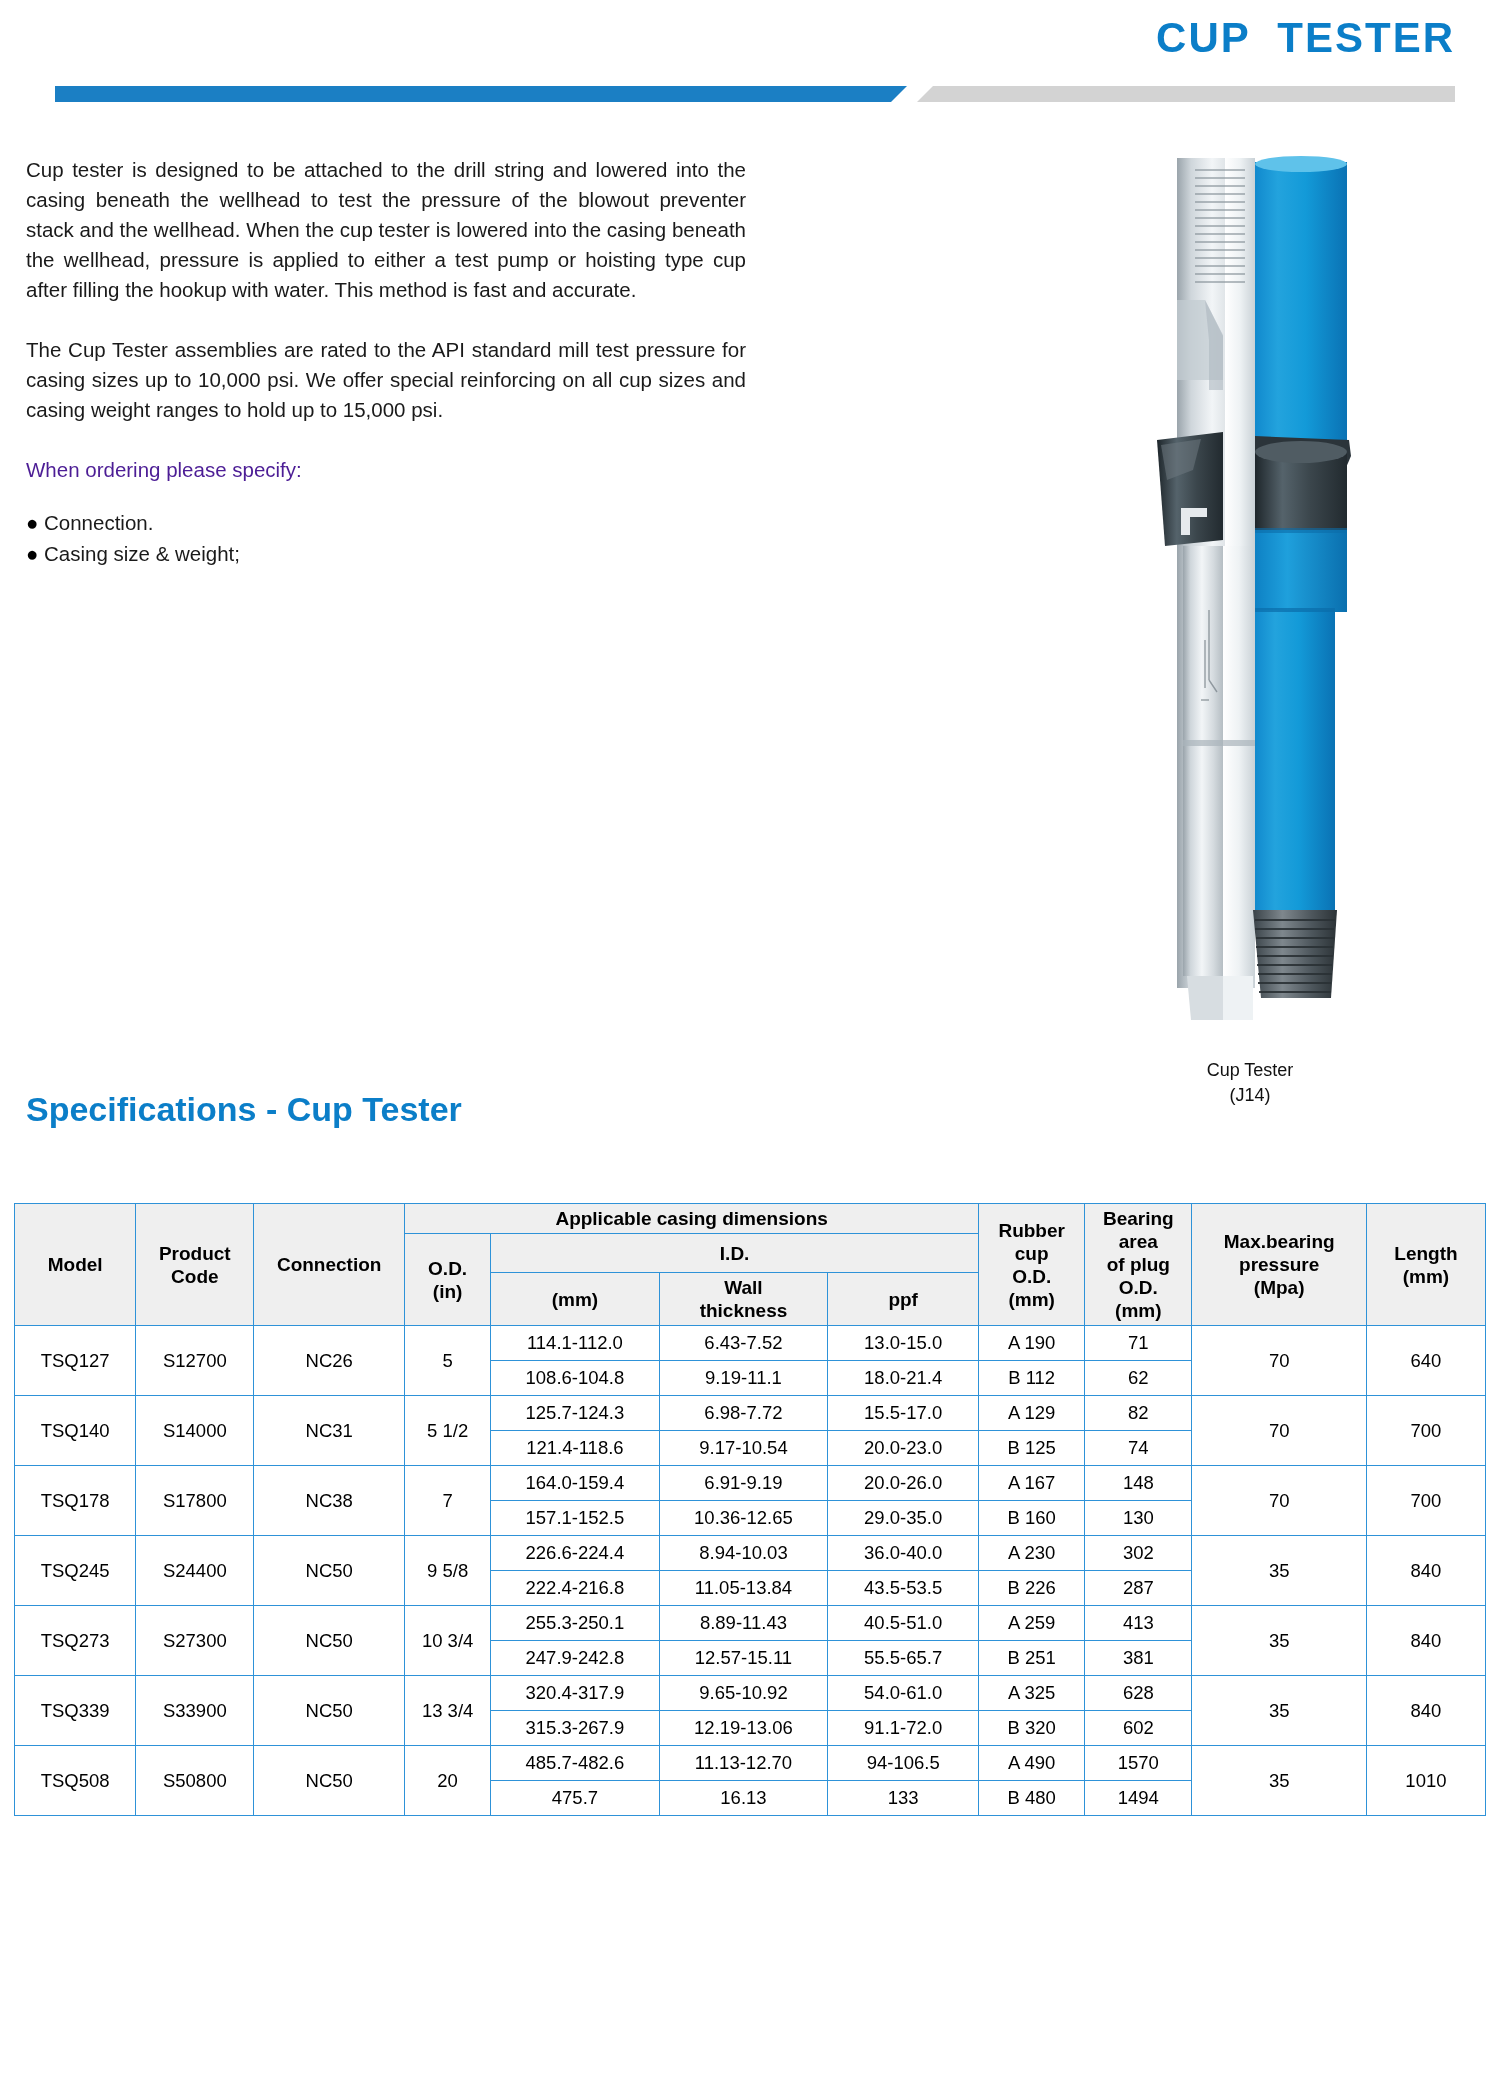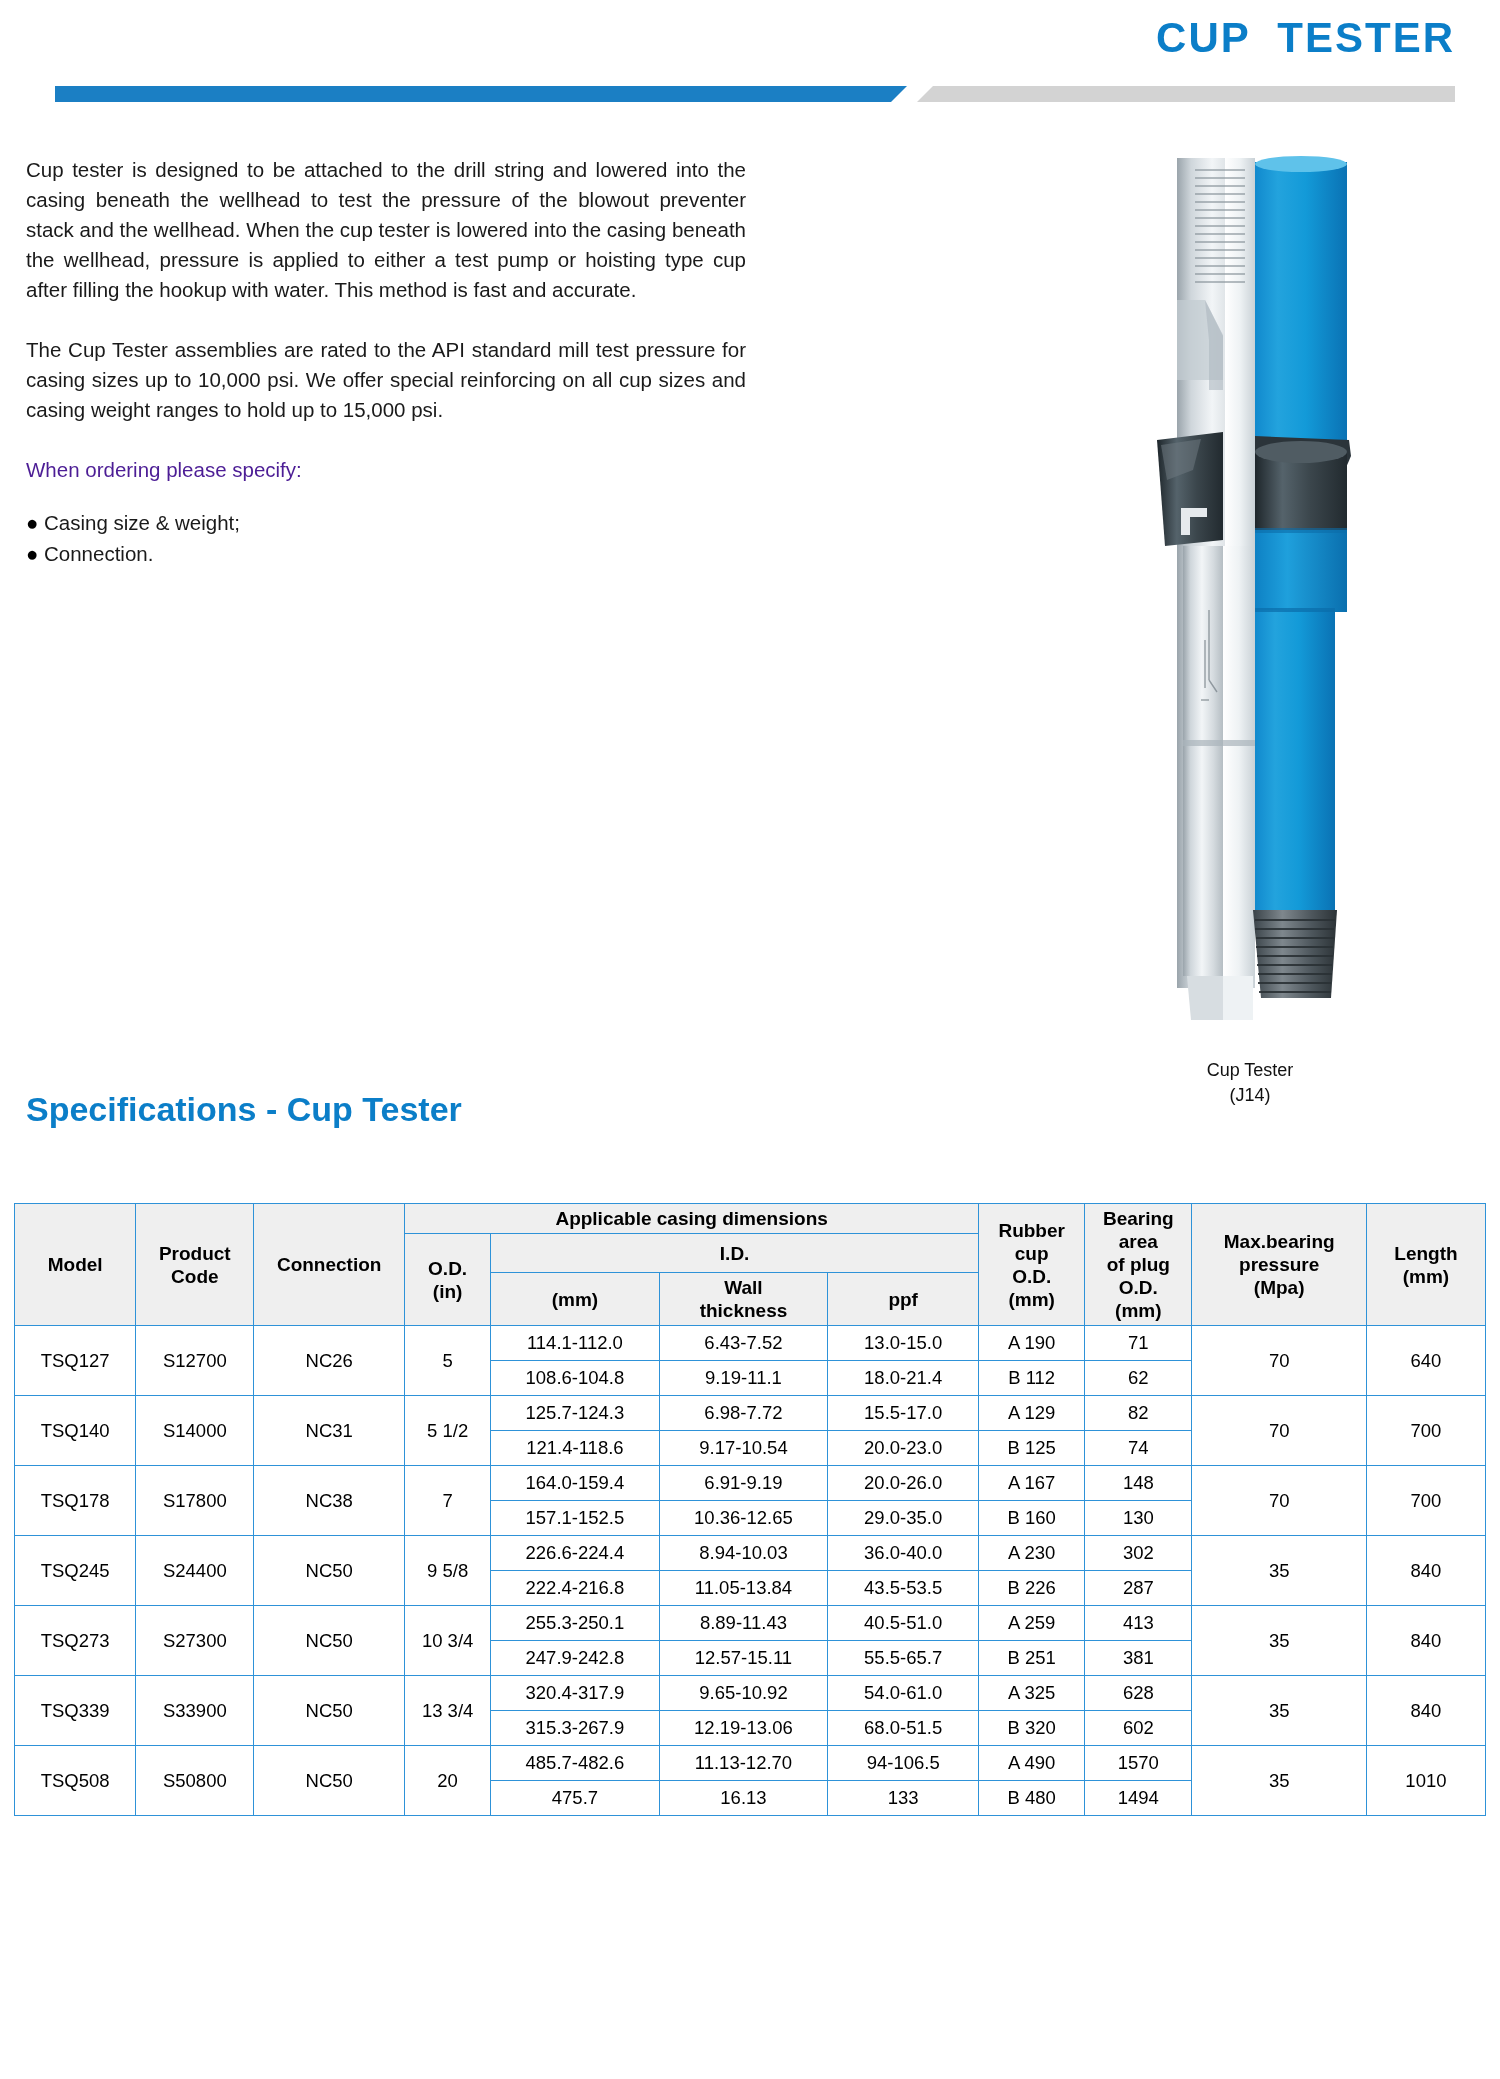--- a/index.html
+++ b/index.html
@@ -184,24 +184,24 @@
     <div class="rule-grey"></div>
   </div>
 </div>
 
 <div class="intro">
   <p class="para">Cup tester is designed to be attached to the drill string and lowered into the casing beneath the wellhead to test the pressure of the blowout preventer stack and the wellhead. When the cup tester is lowered into the casing beneath the wellhead, pressure is applied to either a test pump or hoisting type cup after filling the hookup with water. This method is fast and accurate.</p>
   <p class="para last">The Cup Tester assemblies are rated to the API standard mill test pressure for casing sizes up to 10,000 psi. We offer special reinforcing on all cup sizes and casing weight ranges to hold up to 15,000 psi.</p>
   <div class="order-line">When ordering please specify:</div>
   <ul class="bullets">
     <li>
-      <span class="dot">●</span><span>Casing size &amp; weight;</span>
+      <span class="dot">●</span><span>Connection.</span>
     </li>
     <li>
-      <span class="dot">●</span><span>Connection.</span>
+      <span class="dot">●</span><span>Casing size &amp; weight;</span>
     </li>
   </ul>
 </div>
 
 <div class="figure">
   <svg class="tool-svg" width="290" height="910" viewBox="0 0 290 910">
     <defs>
       <linearGradient id="metalGrad" x1="0" y1="0" x2="1" y2="0">
         <stop offset="0%" stop-color="#9aa4ab"></stop>
         <stop offset="18%" stop-color="#cfd6db"></stop>
@@ -492,21 +492,21 @@
           <td>9.65-10.92</td>
           <td>54.0-61.0</td>
           <td>A 325</td>
           <td>628</td>
           <td rowspan="2">35</td>
           <td rowspan="2">840</td>
         </tr>
         <tr>
           <td>315.3-267.9</td>
           <td>12.19-13.06</td>
-          <td>68.0-51.5</td>
+          <td>91.1-72.0</td>
           <td>B 320</td>
           <td>602</td>
         </tr>
         <tr>
           <td rowspan="2">TSQ508</td>
           <td rowspan="2">S50800</td>
           <td rowspan="2">NC50</td>
           <td rowspan="2">20</td>
           <td>485.7-482.6</td>
           <td>11.13-12.70</td>

